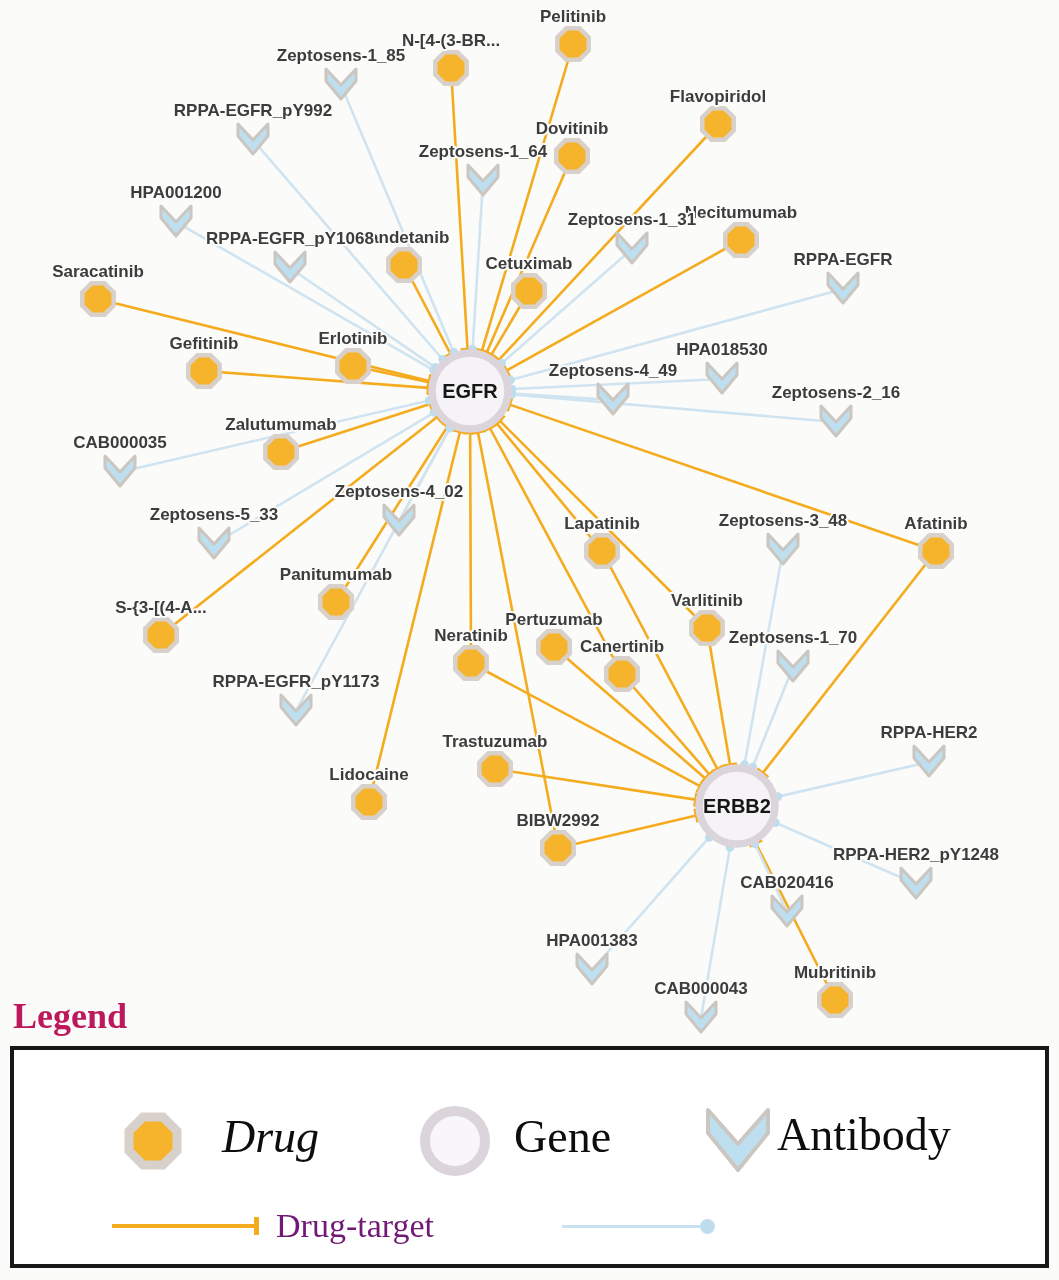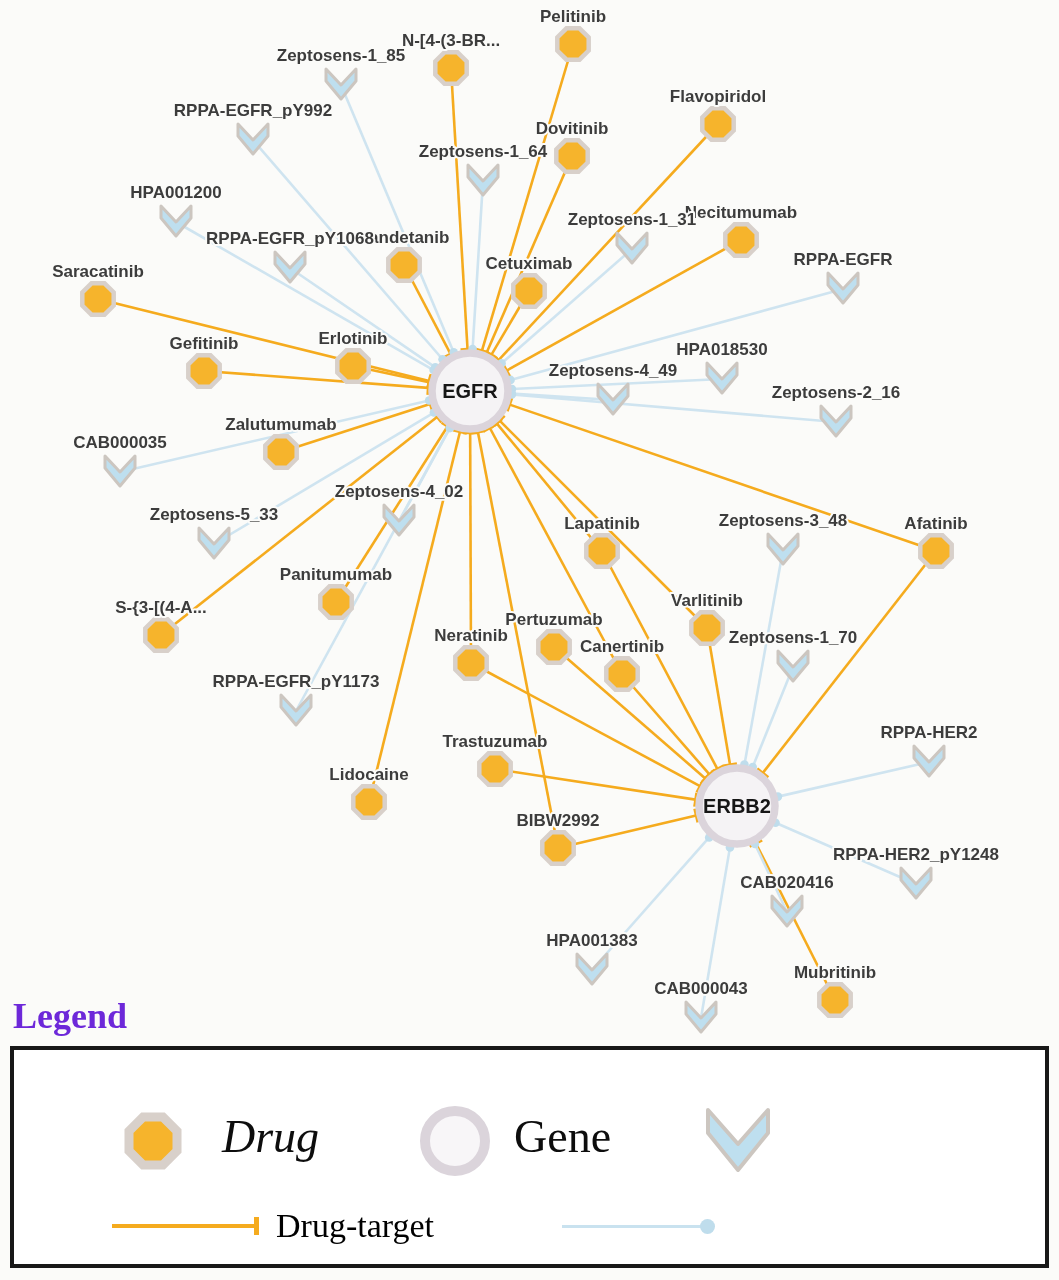--- a/index.html
+++ b/index.html
@@ -20,31 +20,31 @@
     fill:#3c3c3c;text-anchor:middle;
     paint-order:stroke;stroke:#fbfbf9;stroke-width:4px;stroke-linejoin:round;
   }
   .gene-label{
     font-family:"Liberation Sans",sans-serif;font-weight:bold;font-size:20px;
     fill:#161616;text-anchor:middle;
   }
   
   .legend-title{
     position:absolute;left:13px;top:995px;
-    font-family:"Liberation Serif",serif;font-weight:bold;font-size:36px;color:#6d28d9;
+    font-family:"Liberation Serif",serif;font-weight:bold;font-size:36px;color:#be185d;
   }
   .legend-box{
     position:absolute;left:10px;top:1046px;width:1031px;height:214px;
     border:4px solid #181818;background:#ffffff;
   }
   .lg-item-label{
     position:absolute;font-family:"Liberation Serif",serif;font-size:46px;color:#0d0d0d;line-height:1;
   }
   .lg-edge-label{
-    position:absolute;font-family:"Liberation Serif",serif;font-size:34px;color:#000000;line-height:1;
+    position:absolute;font-family:"Liberation Serif",serif;font-size:34px;color:#701a75;line-height:1;
   }
   .lg-swatch{position:absolute;}
   .lg-line-drug{position:absolute;left:98px;top:174px;width:142px;height:4px;background:#F5AB1E;}
   .lg-tee{position:absolute;left:240px;top:167px;width:5px;height:18px;background:#F5AB1E;}
   .lg-line-ab{position:absolute;left:548px;top:175px;width:140px;height:3px;background:#C9E2EF;}
   .lg-dot{position:absolute;left:686px;top:169px;width:15px;height:15px;border-radius:50%;background:#BFDDEC;}
 </style>
 </head>
 <body>
 
@@ -261,20 +261,21 @@
     <div class="lg-item-label" style="left:208px;top:64px;font-style:italic;">Drug</div>
 
     <svg class="lg-swatch" style="left:400px;top:50px;" width="82" height="82">
       <circle cx="41" cy="41" r="30" fill="#F8F6F8" stroke="#DBD4DB" stroke-width="10"></circle>
     </svg>
     <div class="lg-item-label" style="left:500px;top:64px;">Gene</div>
 
     <svg class="lg-swatch" style="left:682px;top:52px;" width="84" height="76">
       <path d="M 12 8 L 42 42 L 72 8 L 72 31 L 42 68 L 12 31 Z" fill="#BEDFEF" stroke="#CCC6C0" stroke-width="4" stroke-linejoin="round"></path>
     </svg>
+    <div class="lg-item-label" style="left:763px;top:62px;">Antibody</div>
 
     <div class="lg-line-drug"></div>
     <div class="lg-tee"></div>
     <div class="lg-edge-label" style="left:262px;top:159px;">Drug-target</div>
 
     <div class="lg-line-ab"></div>
     <div class="lg-dot"></div>
 
   </div>
 </div>

